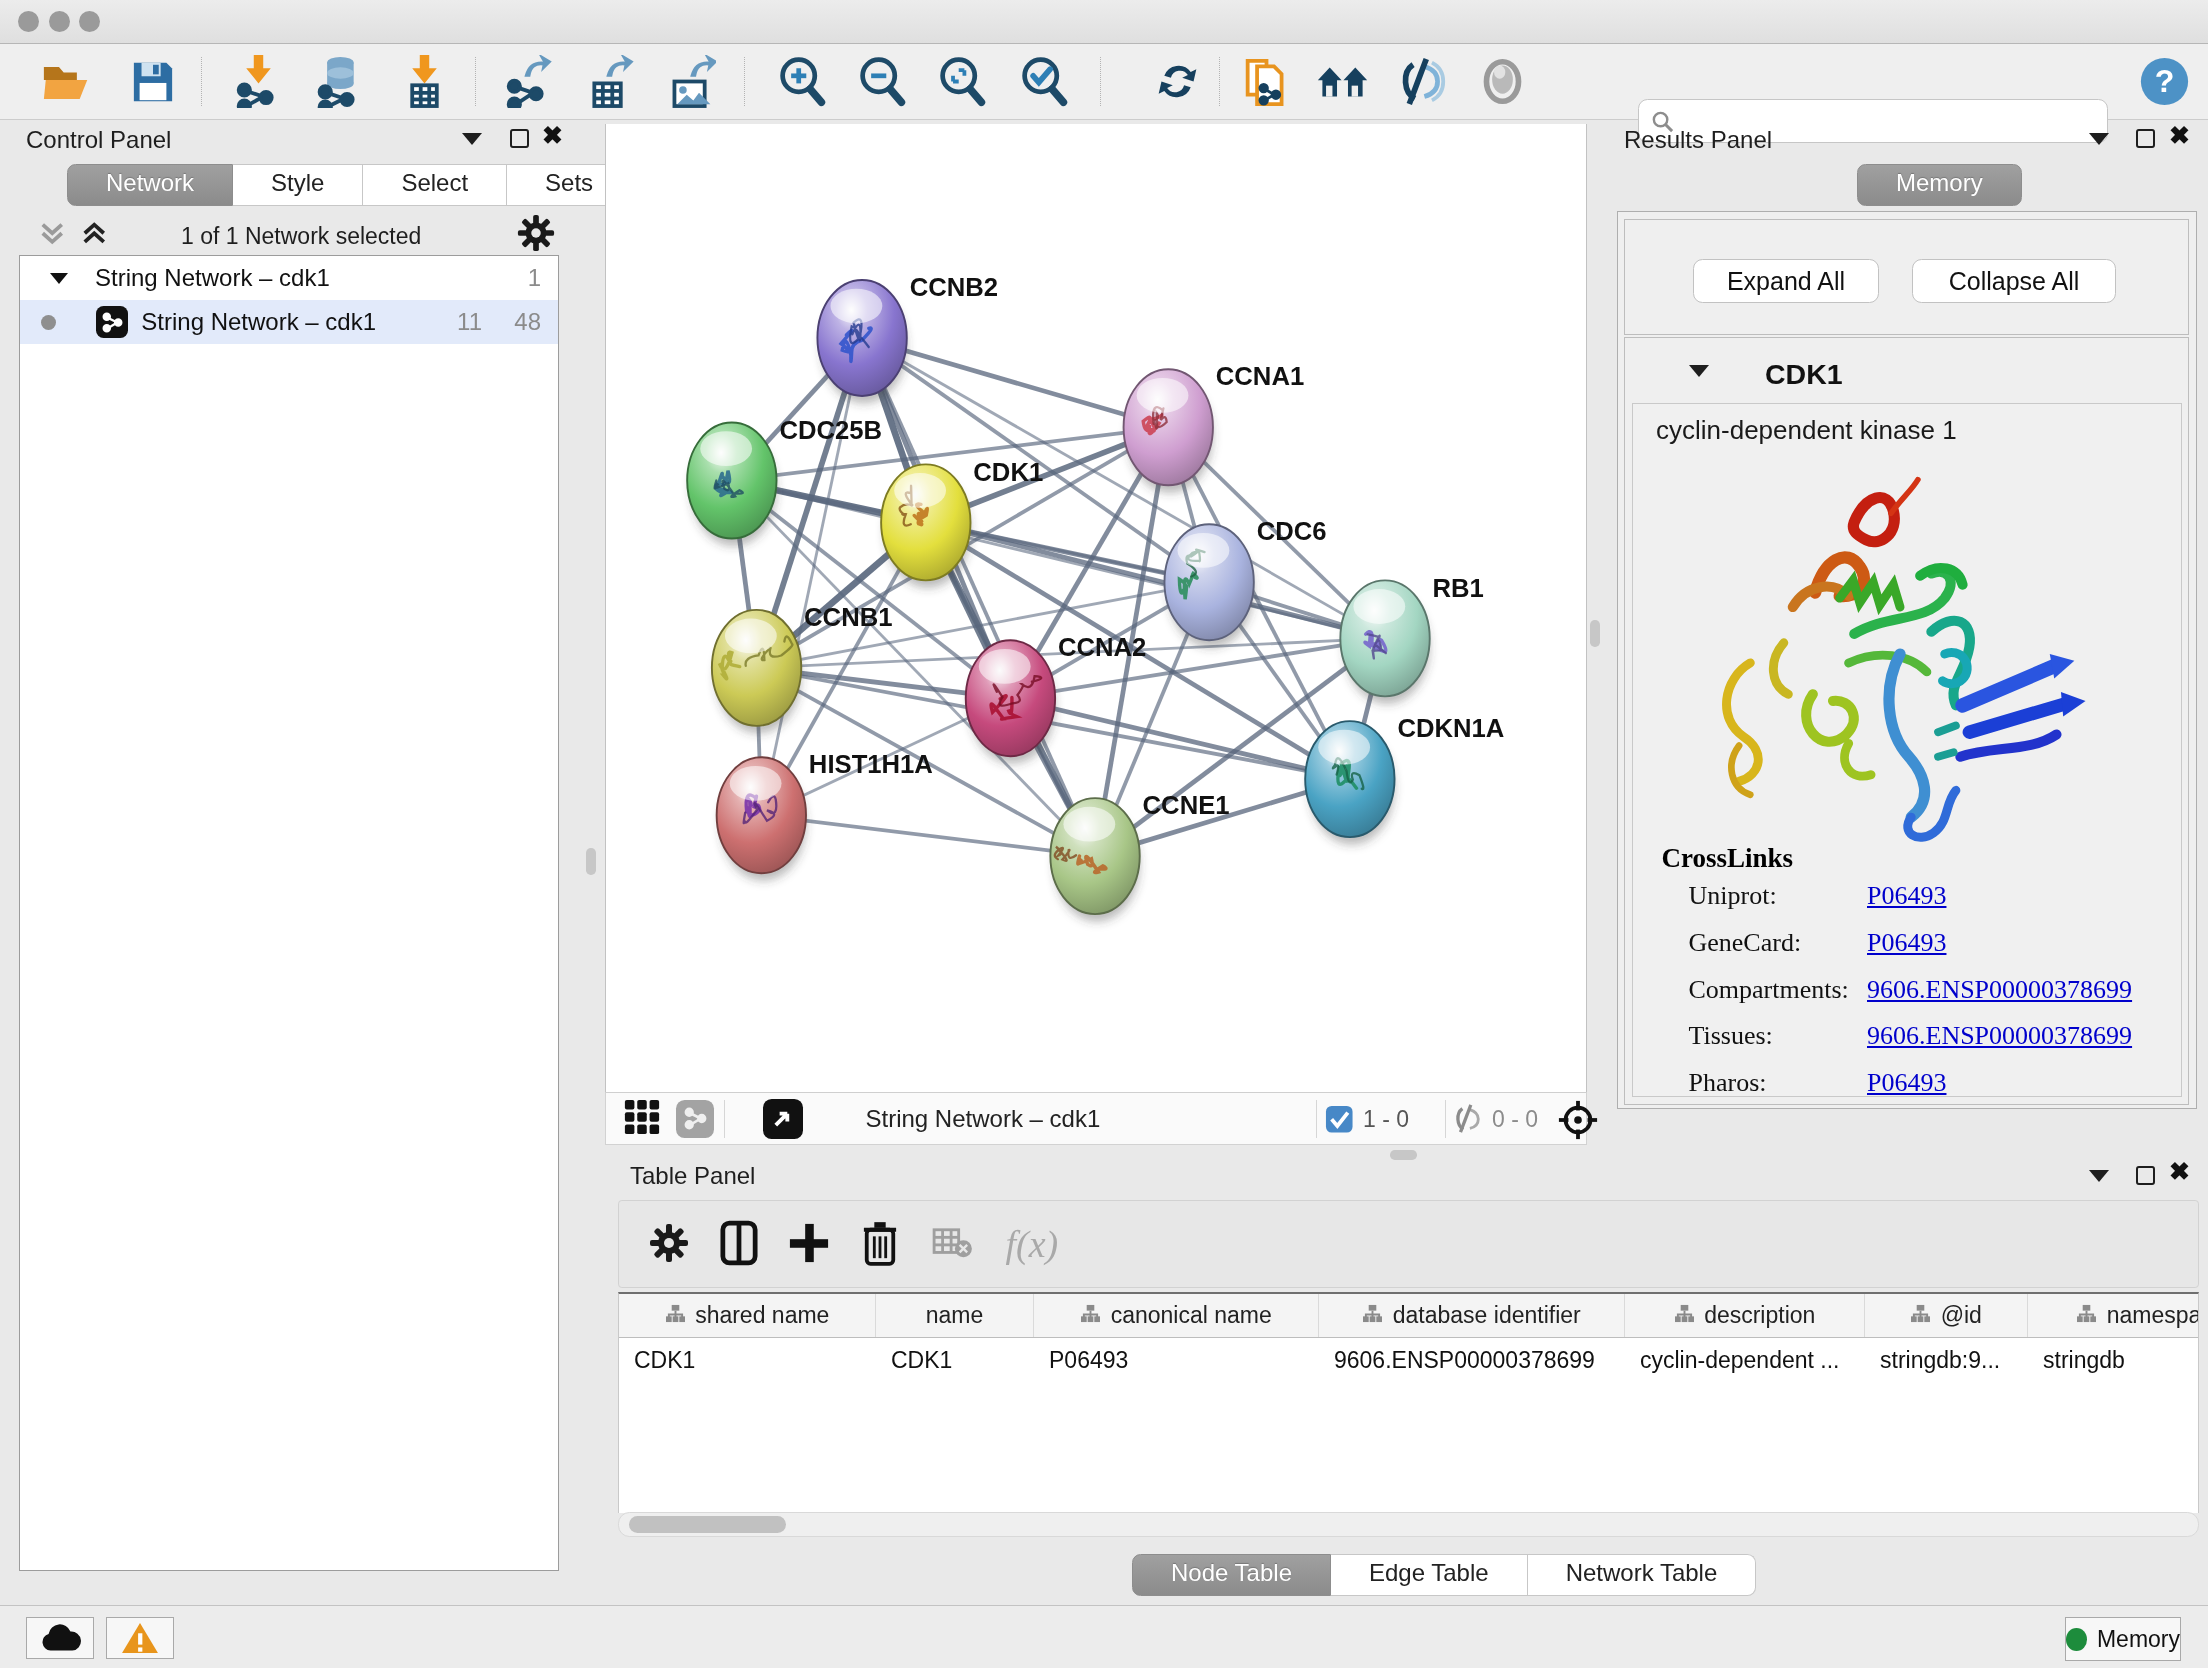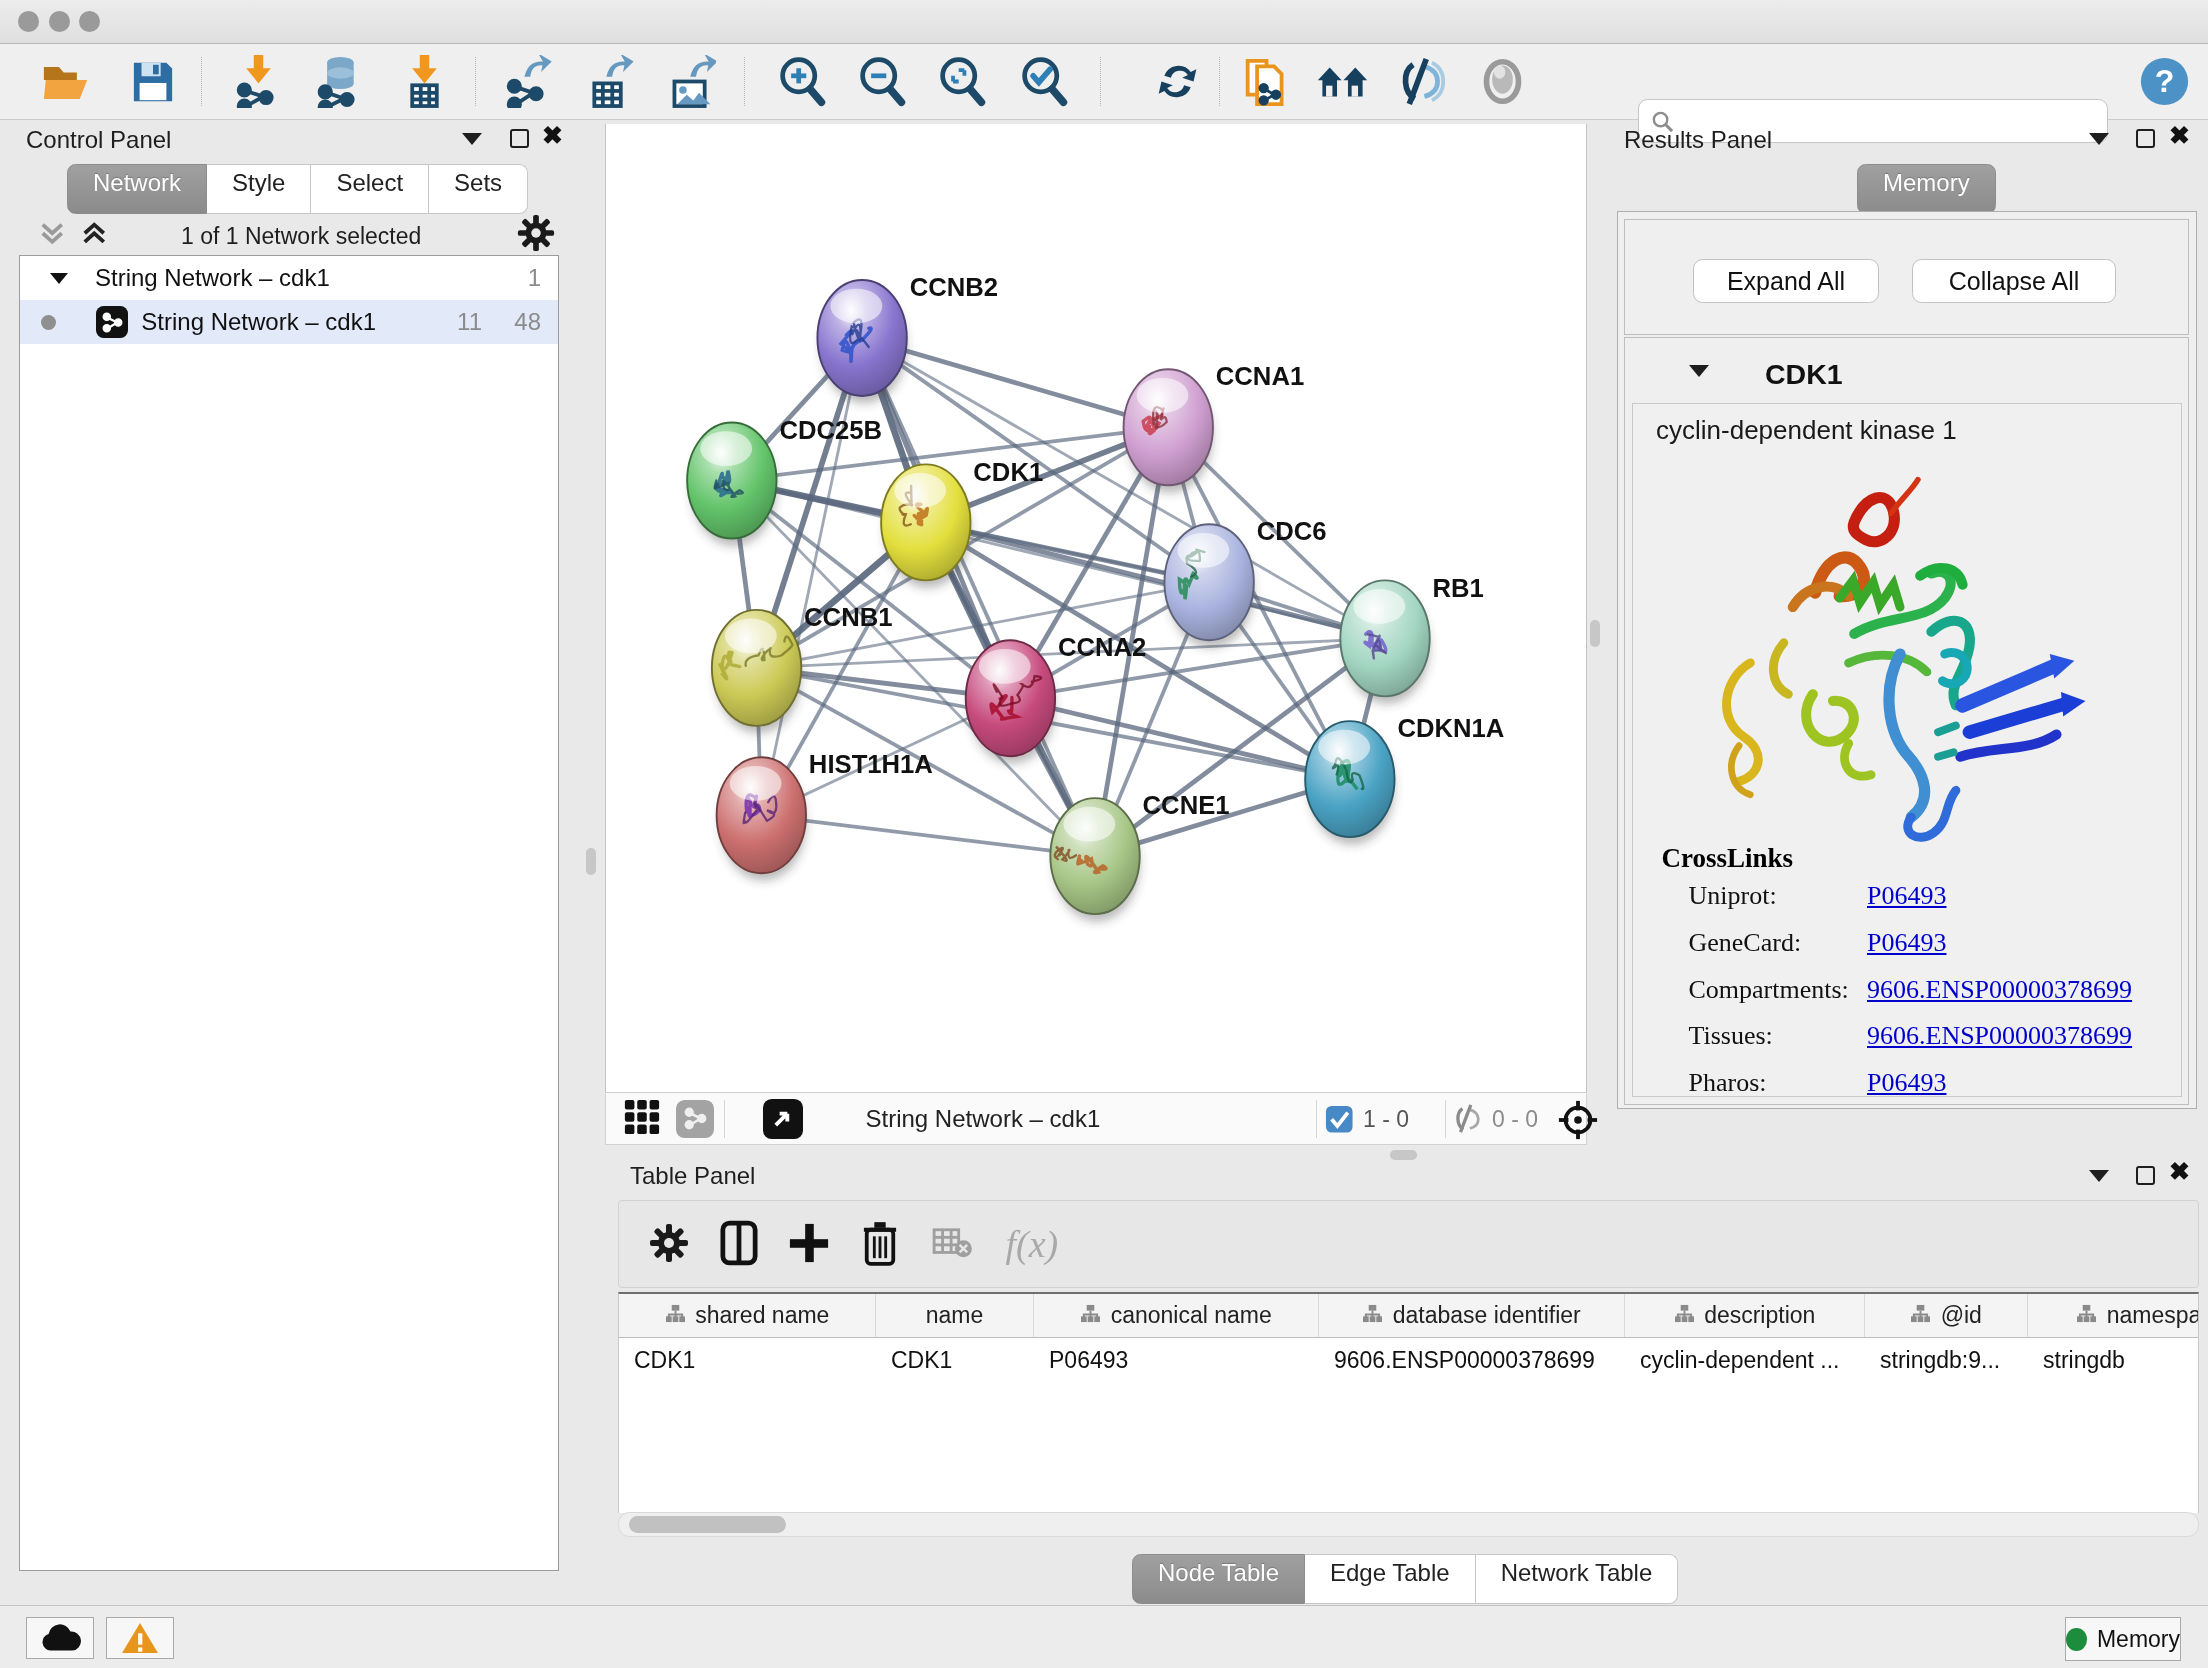--- a/index.html
+++ b/index.html
@@ -21,21 +21,21 @@
   .searchbox input { border:none; outline:none; font-size:23px; width:409px; background:transparent; color:#333; }
 
   
   .panel-title { font-size:24px; color:#1e1e1e; }
   .caret-down { width:0; height:0; border-left:10.5px solid transparent; border-right:10.5px solid transparent; border-top:12.4px solid #1e1e1e; }
   .float-btn { width:19px; height:19px; border:2.4px solid #1e1e1e; border-radius:2.9px; background:transparent; }
   .x-btn { font-size:25px; font-weight:bold; color:#111; line-height:19px; }
 
   
   .segtabs { display:flex; }
-  .segtab { height:50px; line-height:36px; padding:0 25px; background:#ffffff; border:1px solid #c7c7c7; border-left:none; font-size:24px; color:#222; text-align:center; }
+  .segtab { height:42px; line-height:36px; padding:0 38px; background:#ffffff; border:1px solid #c7c7c7; border-left:none; font-size:24px; color:#222; text-align:center; }
   .segtab:first-child { border-left:1px solid #c7c7c7; border-radius:8.6px 0 0 8.6px; }
   .segtab:last-child { border-radius:0 8.6px 8.6px 0; }
   .segtab.sel { background:linear-gradient(#a0a0a0,#8b8b8b); color:#ffffff; text-shadow:0 -1px 1px #777; border-color:#8d8d8d; }
 
   
   .cp-status { font-size:23px; color:#1e1e1e; }
   .cp-list { left:19px; top:255px; width:540px; height:1316px; background:#ffffff; border:1.9px solid #9c9c9c; }
   .cp-row { height:44px; display:flex; align-items:center; font-size:24px; color:#111; position:relative; }
   .cp-row .count { color:#8b8b8b; }
   .cp-row.sel { background:#e2eafa; }

